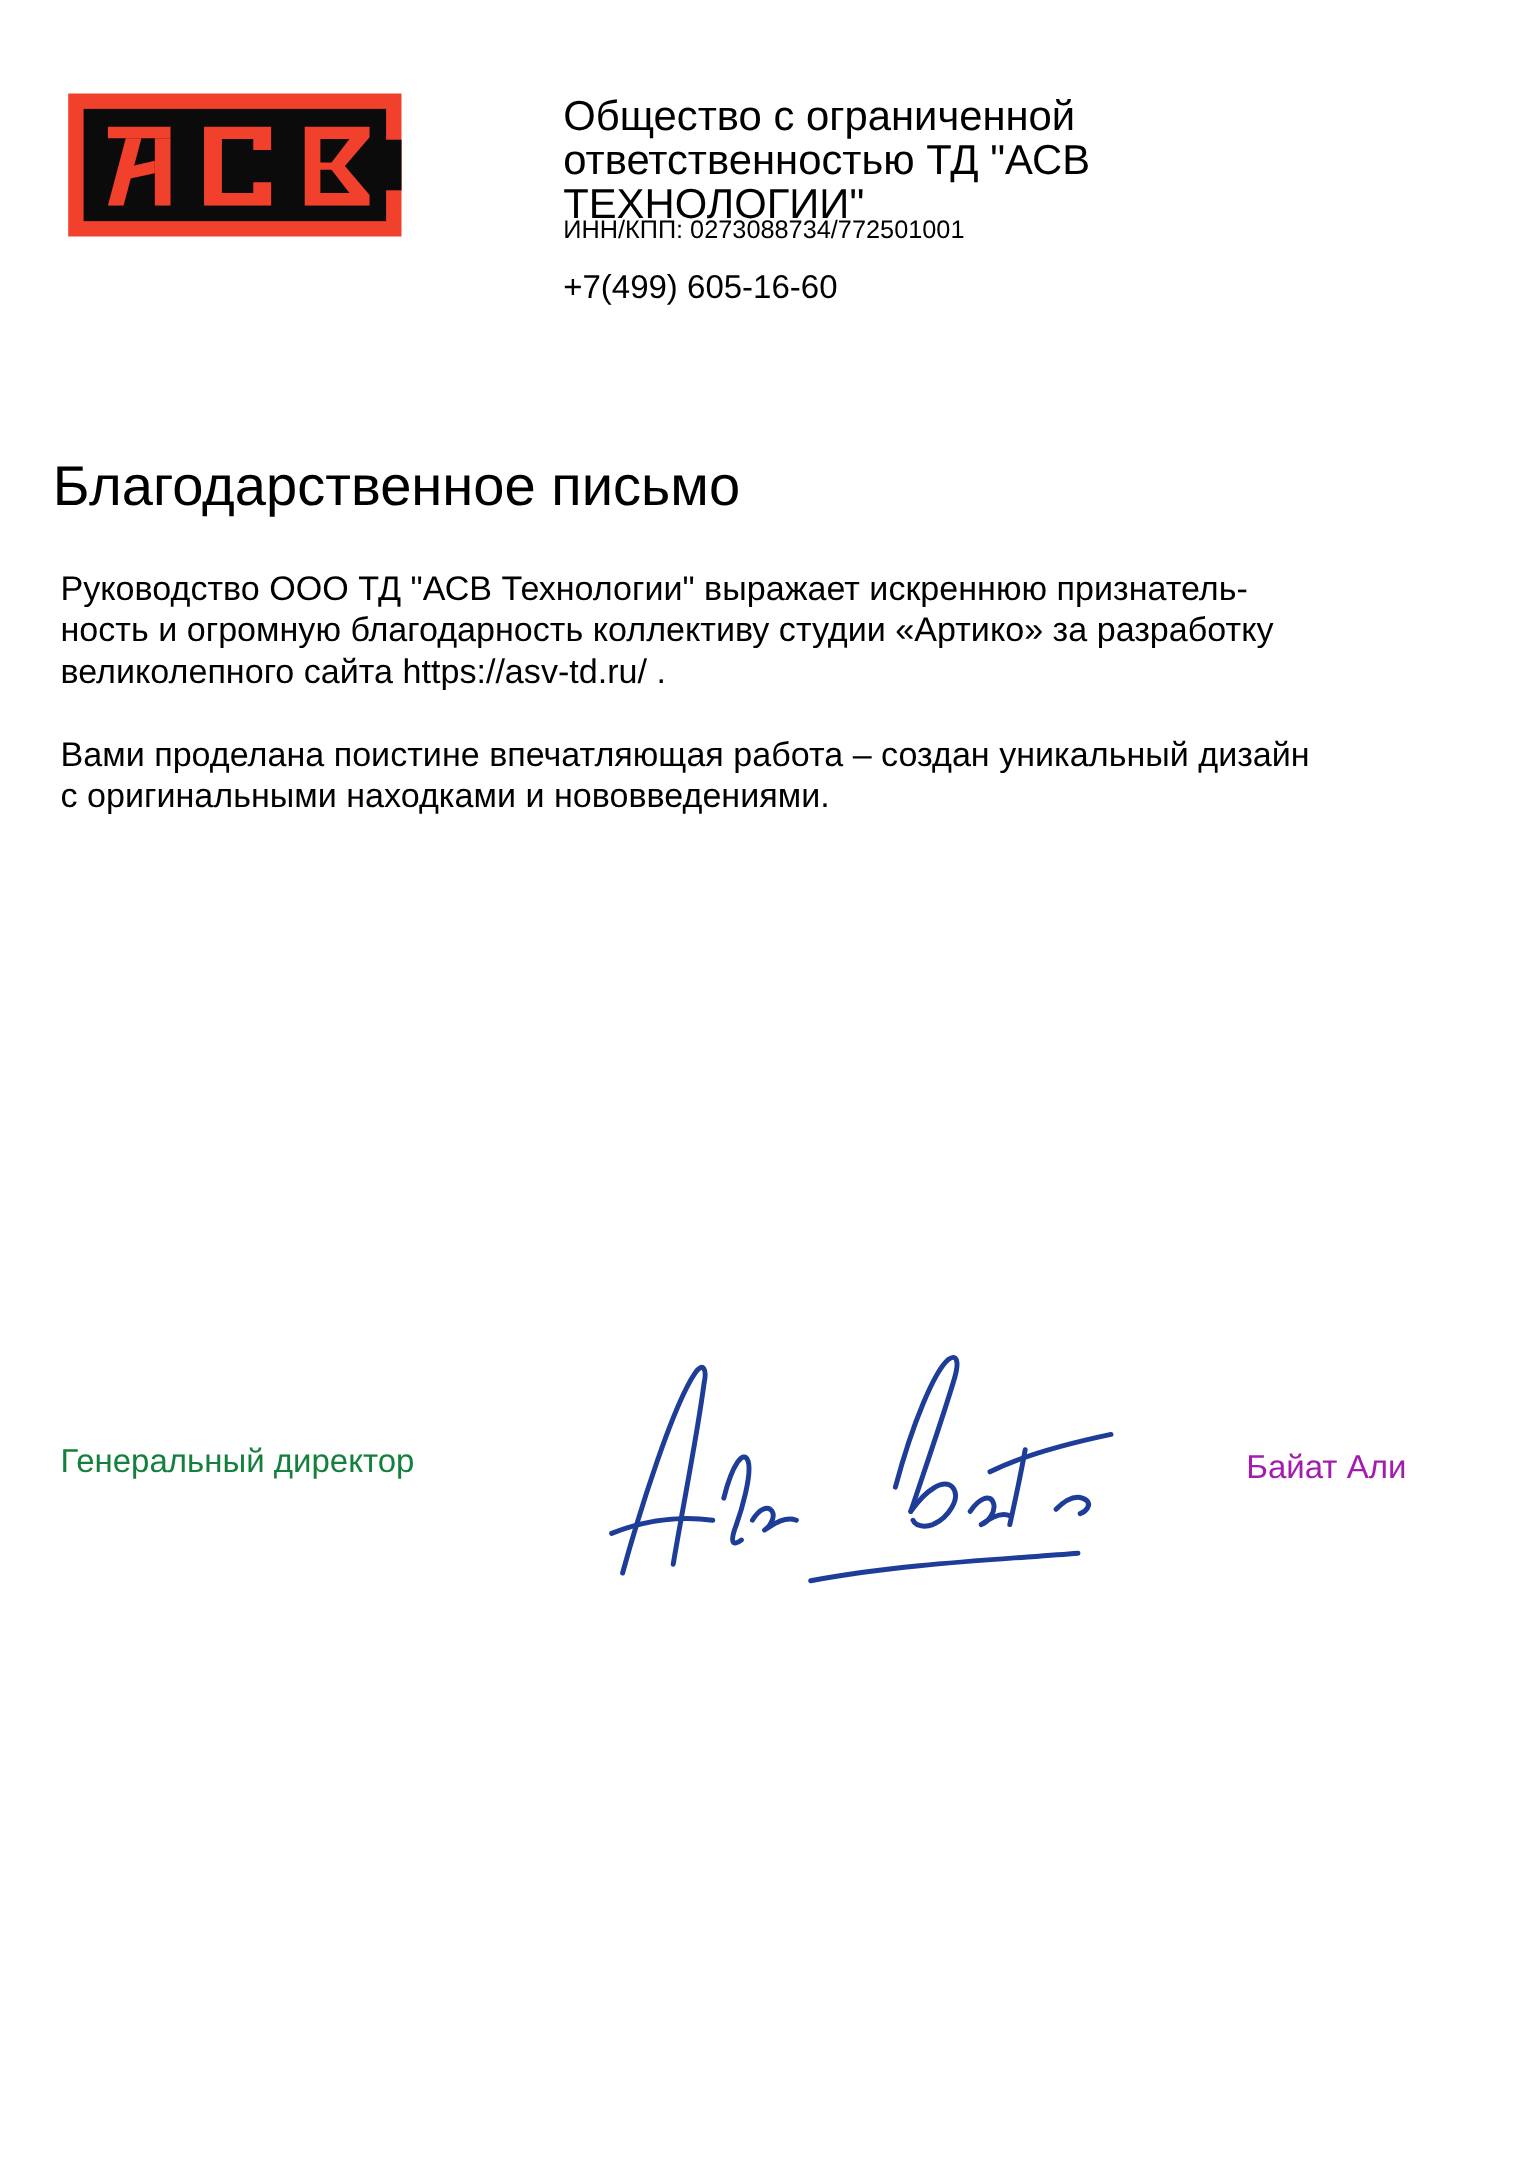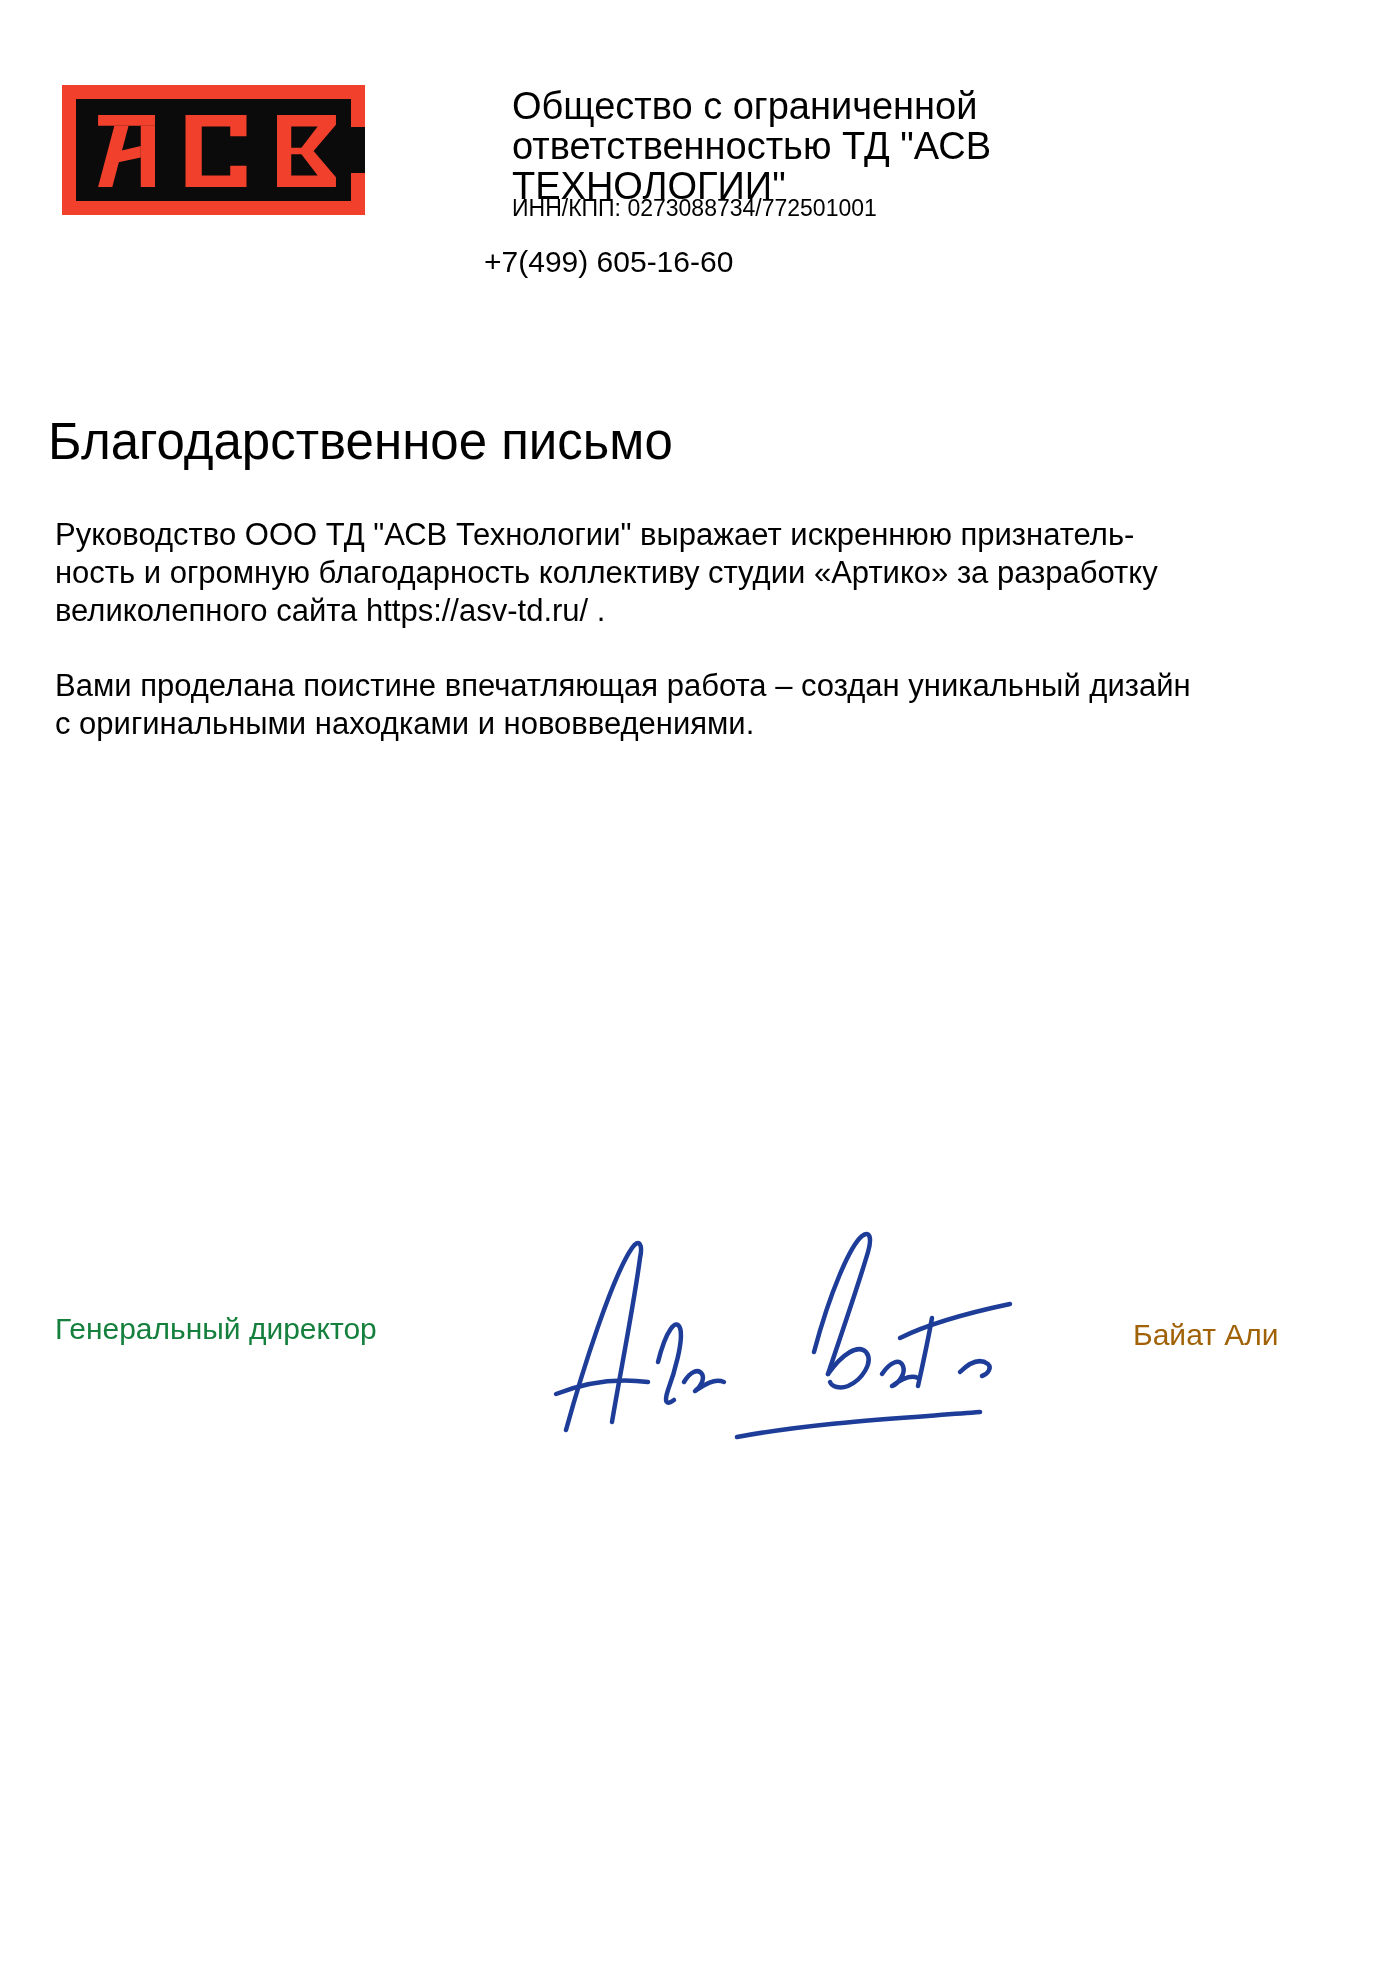--- a/index.html
+++ b/index.html
@@ -37,21 +37,21 @@
   }
   .company-name {
     font-size: 38px; line-height: 40px; color: #000;
     white-space: pre-line;
   }
   .inn-kpp {
     position: absolute; left: 512px; top: 195px;
     font-size: 23px; color: #000;
   }
   .phone {
-    position: absolute; left: 484px; top: 245px;
+    position: absolute; left: 512px; top: 245px;
     font-size: 30px; color: #000;
   }
 
   
   .letter-title {
     position: absolute; left: 48px; top: 412px;
     font-size: 51px; font-weight: 400; color: #000;
   }
   .letter-body {
     position: absolute; left: 55px; top: 516px; width: 1325px;
@@ -67,21 +67,21 @@
   .sig-position {
     position: absolute; left: 55px; top: 1312px;
     font-size: 30px; color: #15803d;
   }
   .sig-drawing {
     position: absolute; left: 552px; top: 1222px;
     width: 472px; height: 228px;
   }
   .sig-name {
     position: absolute; left: 1133px; top: 1318px;
-    font-size: 30px; color: #a16207;
+    font-size: 30px; color: #a21caf;
   }
 </style>
 </head>
 <body>
 
 <div class="logo">
   <div class="logo-black"></div>
   <div class="logo-cut"></div>
   <svg class="logo-letters" viewBox="0 0 240 88" preserveAspectRatio="none" aria-hidden="true">
 

